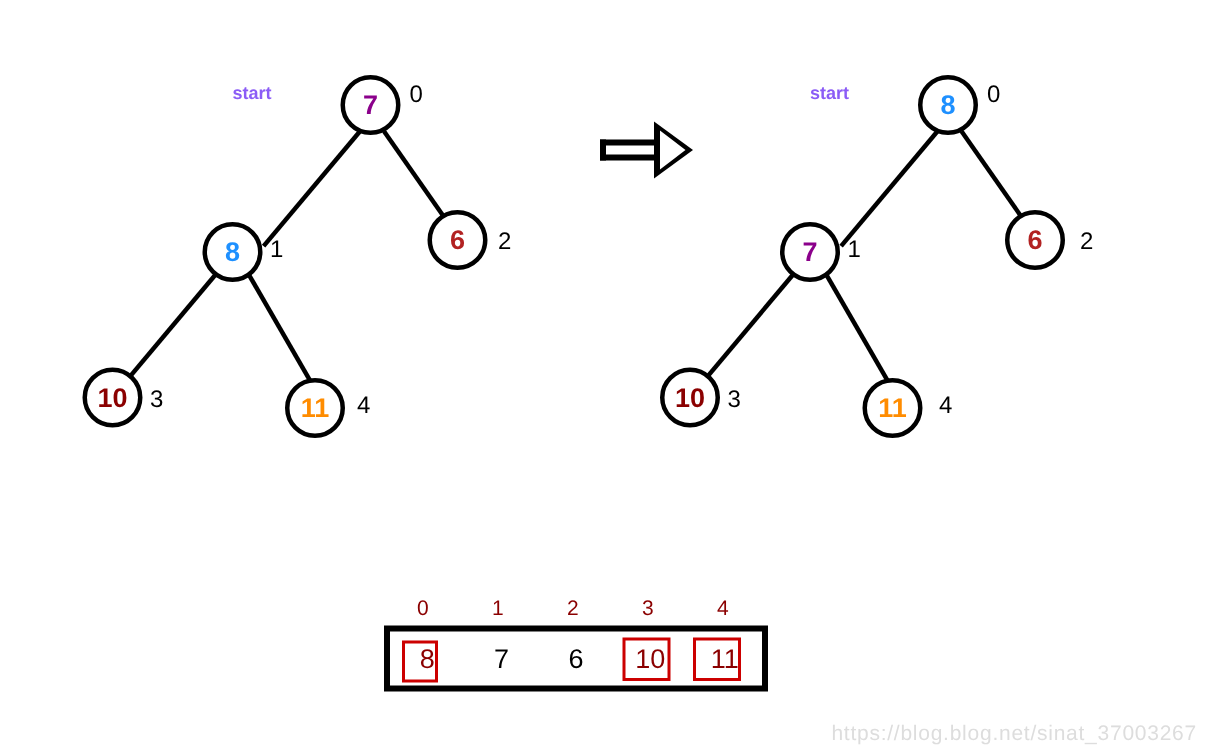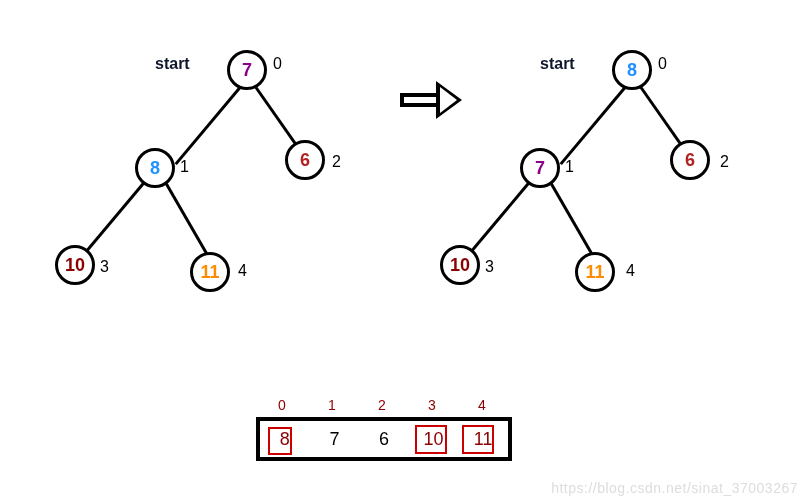--- a/index.html
+++ b/index.html
@@ -36,22 +36,22 @@
       height: 3px;
       transform-origin: 0 50%;
     }
     .label {
       position: absolute;
       font-size: 16px;
       color: black;
     }
     .start-label {
       position: absolute;
-      font-size: 16px;
-      color: #0f172a;
+      font-size: 12px;
+      color: #8b5cf6;
       font-weight: bold;
     }
     .arrow-body {
       position: absolute;
       left: 400px;
       top: 85px;
       width: 50px;
       height: 30px;
     }
     .arrow-shaft {
@@ -216,14 +216,14 @@
       </div>
     <div class="array-cell">
         <span style="color: rgb(139, 0, 0);">11</span>
       </div>
   </div>
 
   <div class="red-box" style="left:268px; top:427px; width:24px; height:28px;"></div>
   <div class="red-box" style="left:415px; top:425px; width:32px; height:29px;"></div>
   <div class="red-box" style="left:462px; top:425px; width:32px; height:29px;"></div>
 
-  <div class="watermark">https://blog.csdn.net/sinat_37003267</div>
+  <div class="watermark">https://blog.blog.net/sinat_37003267</div>
 </div>
 
 </body></html>

